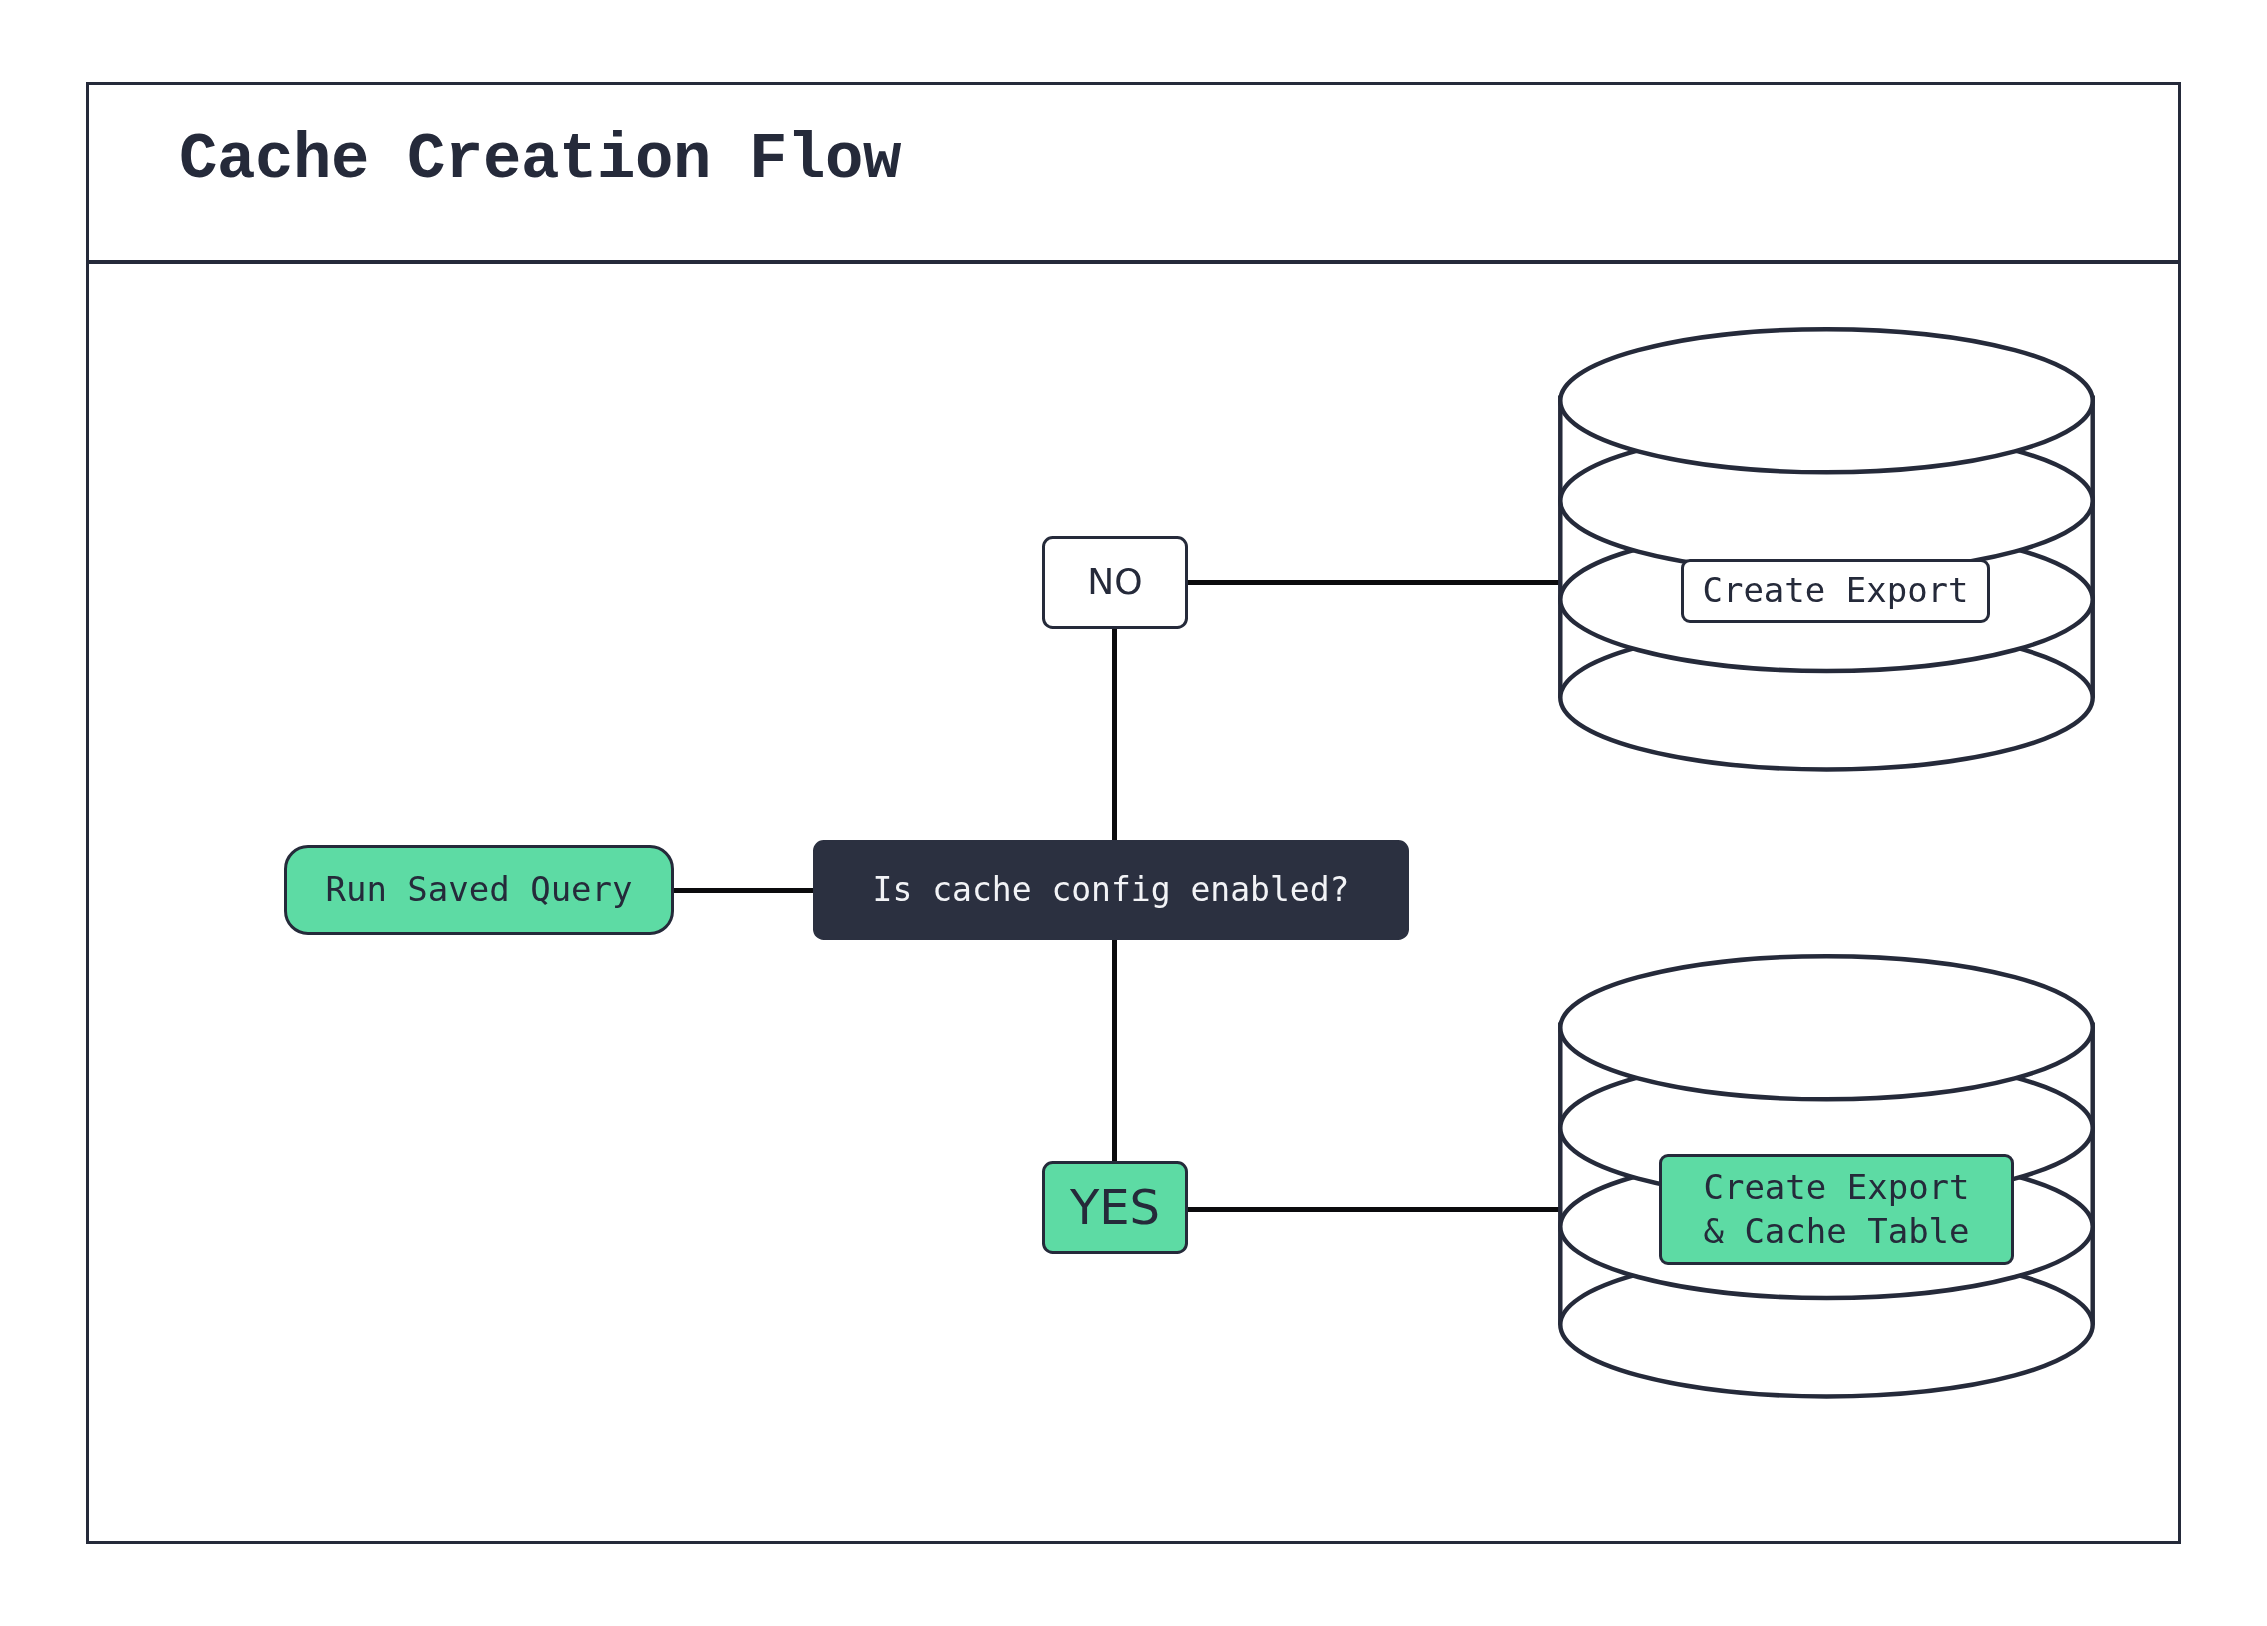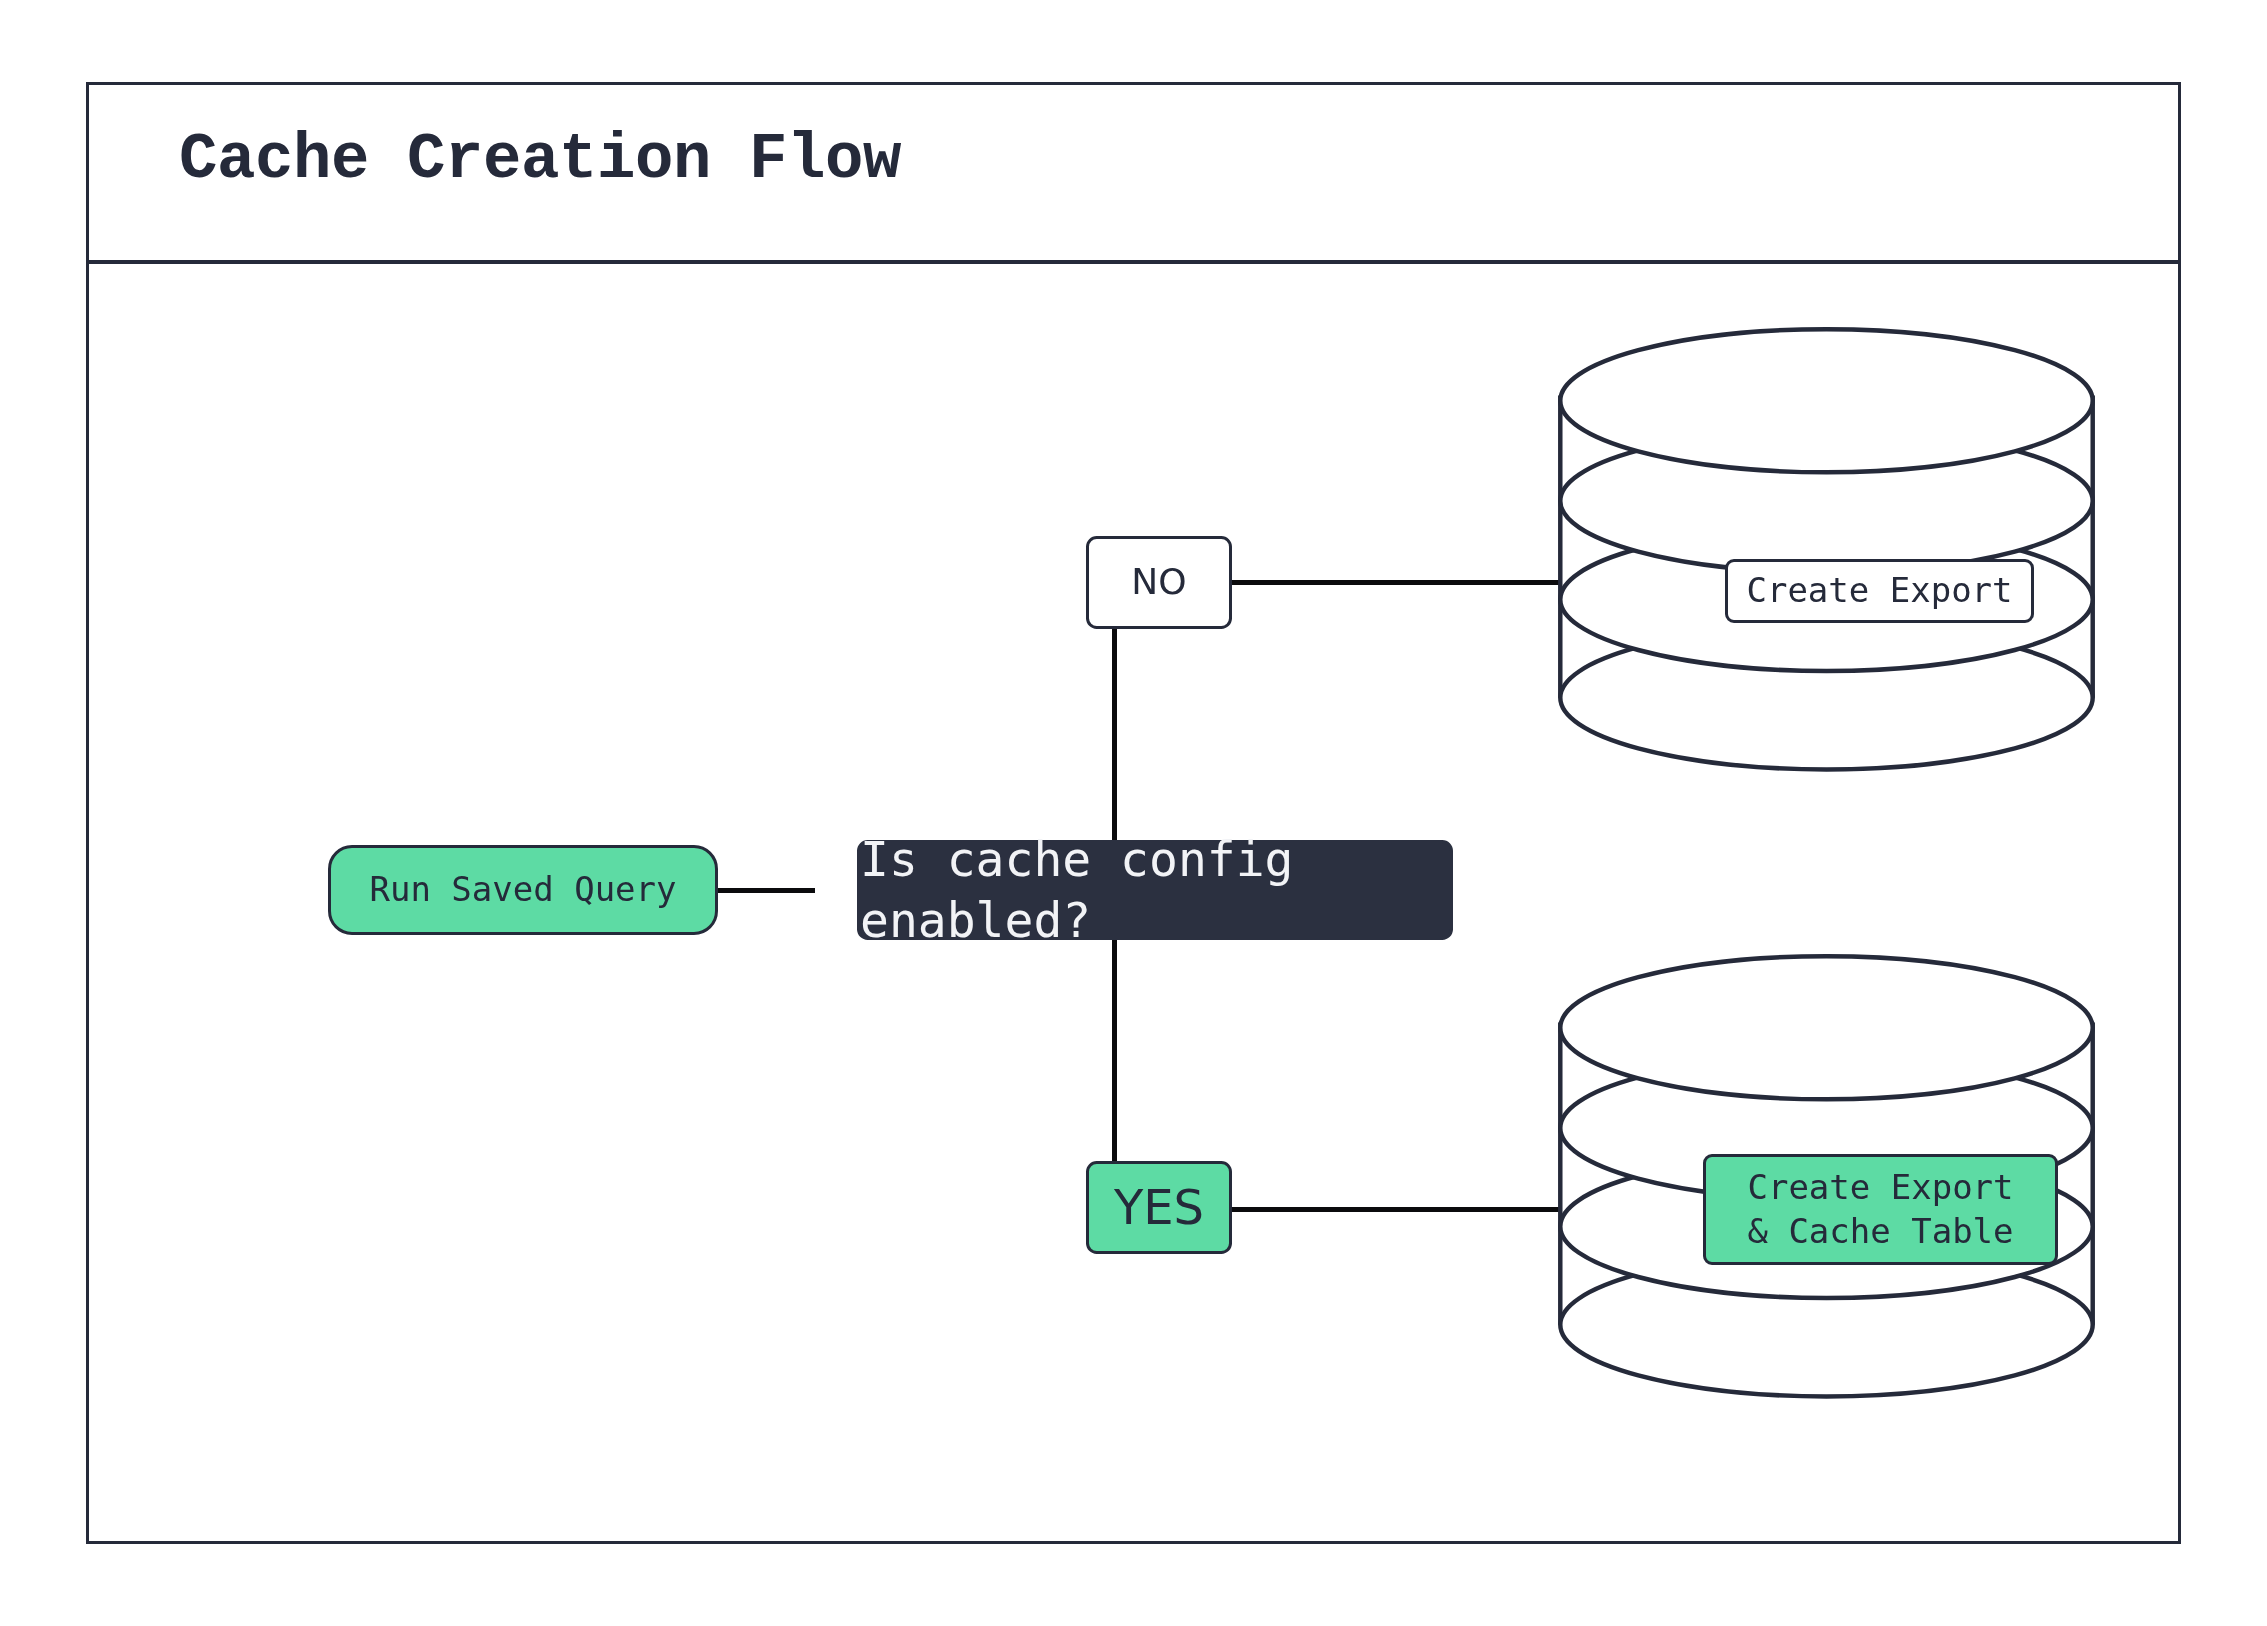--- a/index.html
+++ b/index.html
@@ -61,46 +61,45 @@
   .edge.h { height: 4.5px; }
   .edge.v { width: 4.5px; }
 
   
   .node {
     position: absolute;
     box-sizing: border-box;
     display: flex;
     align-items: center;
     justify-content: center;
-    text-align: left;
+    text-align: right;
     border: 3.6px solid #252a3a;
     border-radius: 10.7px;
     background: #ffffff;
     color: #252a3a;
     font-family: "DejaVu Sans Mono", "Liberation Mono", monospace;
     line-height: 1.28;
     white-space: pre-line;
-    margin-left: 44px;
   }
   .node.green  { background: #5ddba4; }
   .node.dark   { background: #2b3040; color: #f2f3f6; border-color: #2b3040; }
   .node.plain-sans {
     font-family: "DejaVu Sans", "Liberation Sans", sans-serif;
     font-weight: 400;
   }
 
   
   #node-run-saved-query {
     left: 284px; top: 845px; width: 390px; height: 90px;
     font-size: 34px;
     border-radius: 24px;
   }
   #node-decision {
     left: 813px; top: 840px; width: 596px; height: 100px;
-    font-size: 48px;
+    font-size: 33px;
   }
   #node-no {
     left: 1042px; top: 536px; width: 146px; height: 93px;
     font-size: 36px;
   }
   #node-yes {
     left: 1042px; top: 1161px; width: 146px; height: 93px;
     font-size: 48px;
   }
   #label-create-export {

